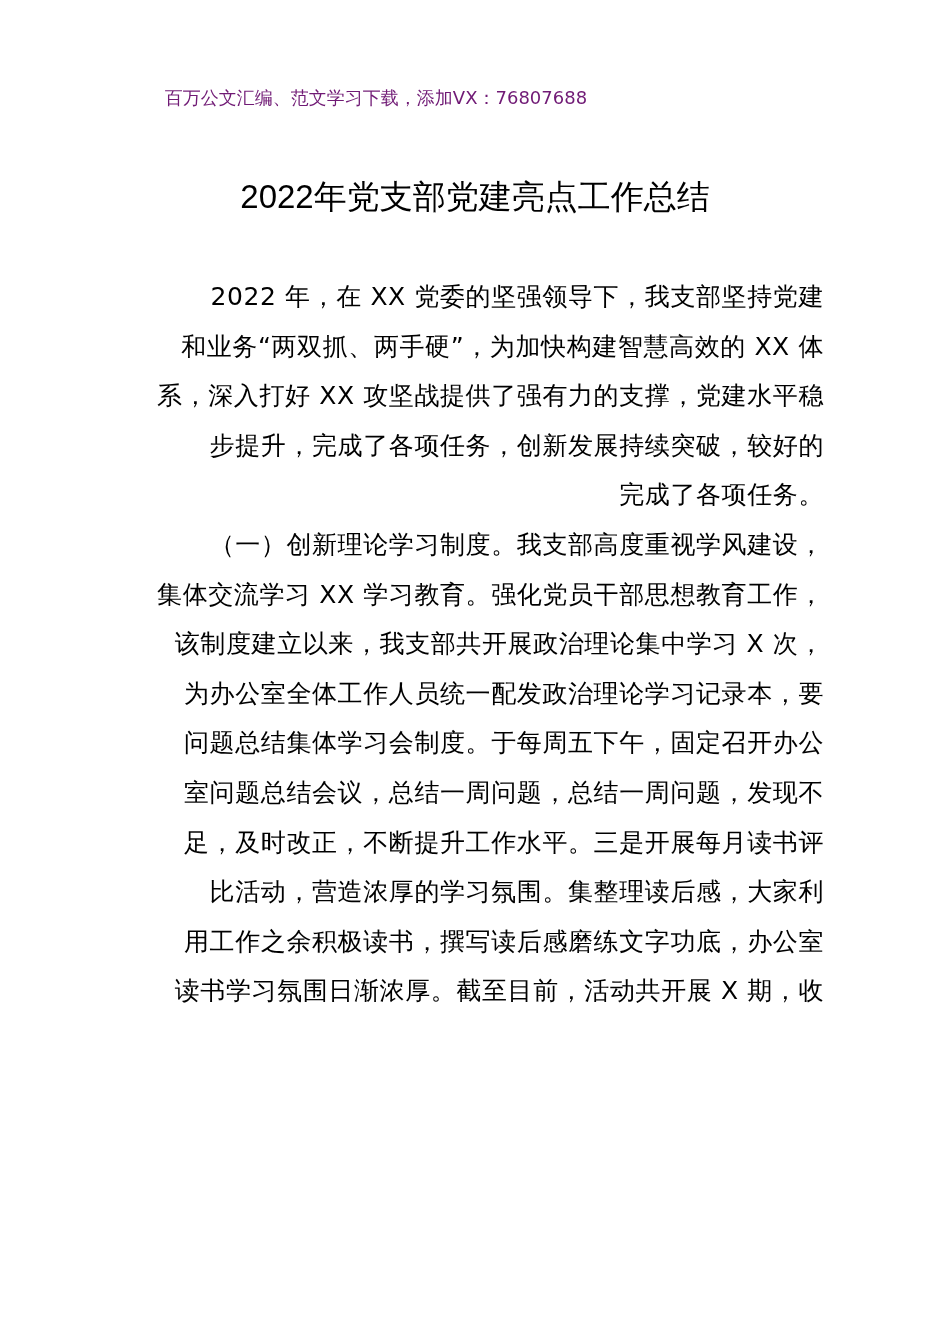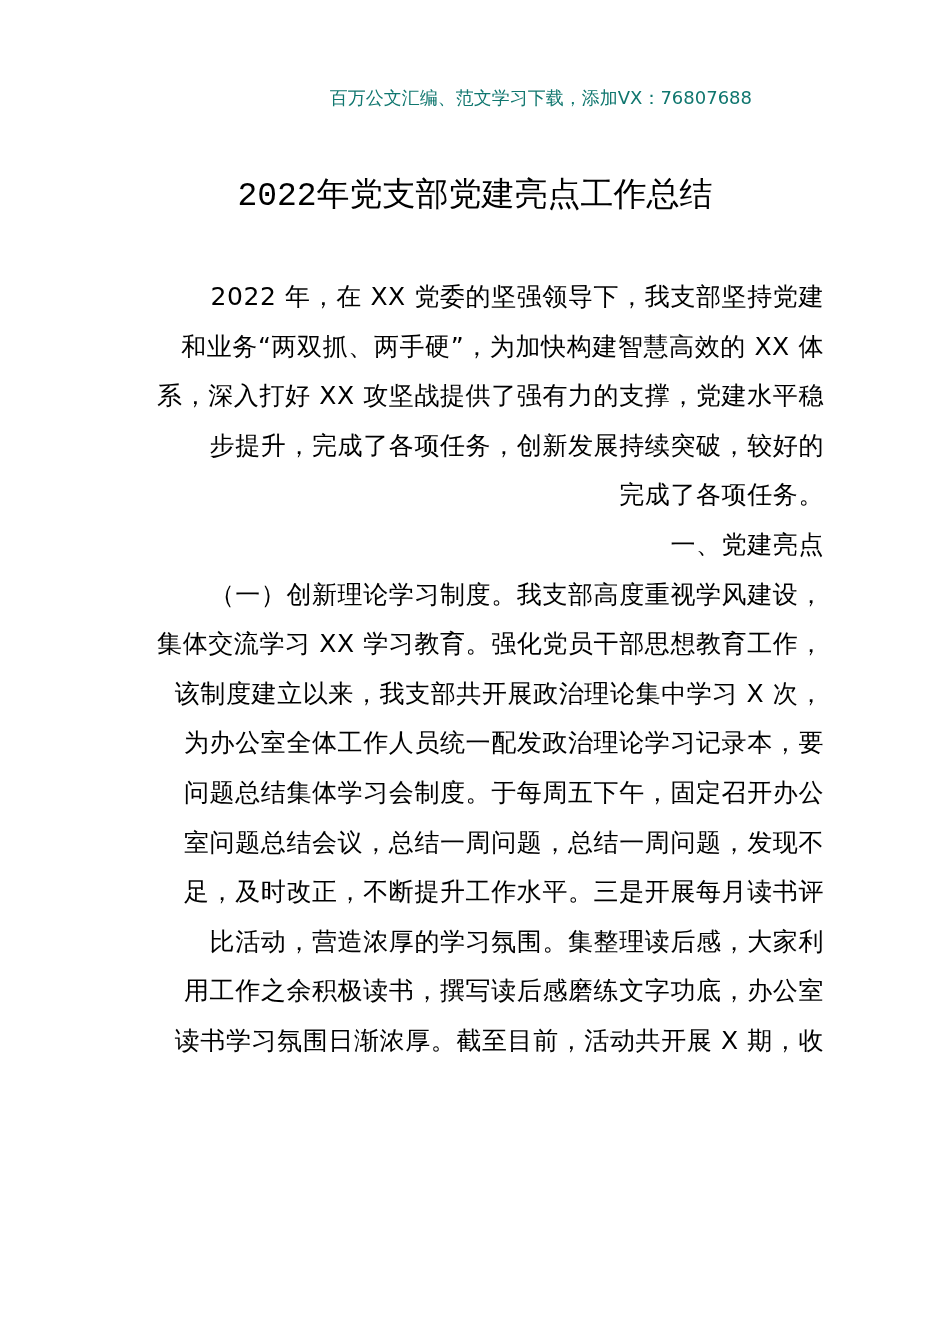--- a/index.html
+++ b/index.html
@@ -13,35 +13,35 @@
     position: relative;
     overflow: hidden;
     font-family: "DejaVu Sans", sans-serif;
     color: #000000;
   }
   .watermark {
     position: absolute;
     top: 84px;
     left: 0;
     width: 752px;
-    text-align: right;
+    text-align: center;
     font-size: 18px;
     line-height: 28px;
-    color: #0f766e;
+    color: #701a75;
     letter-spacing: 0px;
   }
   .title {
     position: absolute;
     top: 172px;
     left: 0;
     width: 950px;
     text-align: center;
     font-size: 33px;
     line-height: 50px;
-    font-family: Liberation Mono, monospace;
+    font-family: Liberation Sans, sans-serif;
     color: #000000;
   }
   .body-text {
     position: absolute;
     top: 272px;
     left: 144px;
     width: 680px;
   }
   .line {
     display: block;
@@ -63,21 +63,20 @@
 <div class="watermark">百万公文汇编、范文学习下载，添加VX：76807688</div>
 
 <div class="title">2022年党支部党建亮点工作总结</div>
 
 <div class="body-text">
   <span class="line indent">2022 年，在 XX 党委的坚强领导下，我支部坚持党建</span>
   <span class="line">和业务“两双抓、两手硬”，为加快构建智慧高效的 XX 体</span>
   <span class="line">系，深入打好 XX 攻坚战提供了强有力的支撑，党建水平稳</span>
   <span class="line">步提升，完成了各项任务，创新发展持续突破，较好的</span>
   <span class="line">完成了各项任务。</span>
-  <span class="line indent">一、党建亮点</span>
   <span class="line indent">（一）创新理论学习制度。我支部高度重视学风建设，</span>
   <span class="line">集体交流学习 XX 学习教育。强化党员干部思想教育工作，</span>
   <span class="line">该制度建立以来，我支部共开展政治理论集中学习 X 次，</span>
   <span class="line">为办公室全体工作人员统一配发政治理论学习记录本，要</span>
   <span class="line">问题总结集体学习会制度。于每周五下午，固定召开办公</span>
   <span class="line">室问题总结会议，总结一周问题，总结一周问题，发现不</span>
   <span class="line">足，及时改正，不断提升工作水平。三是开展每月读书评</span>
   <span class="line">比活动，营造浓厚的学习氛围。集整理读后感，大家利</span>
   <span class="line">用工作之余积极读书，撰写读后感磨练文字功底，办公室</span>
   <span class="line">读书学习氛围日渐浓厚。截至目前，活动共开展 X 期，收</span>

